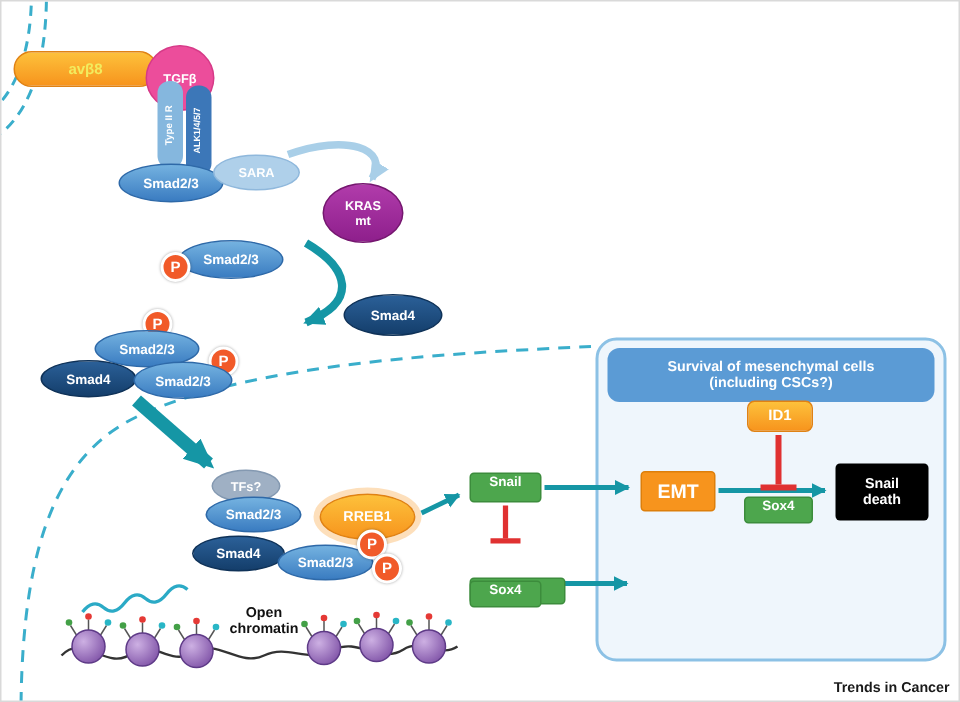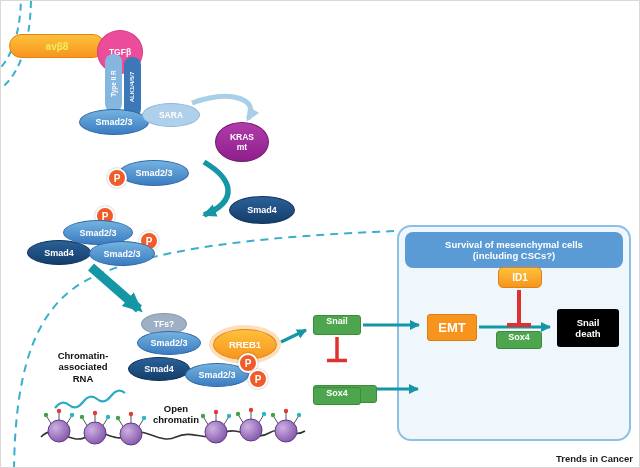--- a/index.html
+++ b/index.html
@@ -233,22 +233,19 @@
     <span>EMT</span>
   </div>
   <div class="abs black-box" style="left:556px; top:308px; width:62px; height:38px;">
     <span class="pre">Snail
 death</span>
   </div>
   <div class="abs gbox" style="left:495px; top:330px; width:46px; height:18px;">
     <span>Sox4</span>
   </div>
 
-  <div class="abs lbl pre" style="left:40px; top:349px; width:84px;">Chromatin-
-associated
-RNA</div>
 
   <div class="abs lbl pre" style="left:140px; top:402px; width:70px;">Open
 chromatin</div>
 
   <div class="abs credit" style="right:6px; top:452px;">Trends in Cancer</div>
 
 </div>
 
 </body></html>

